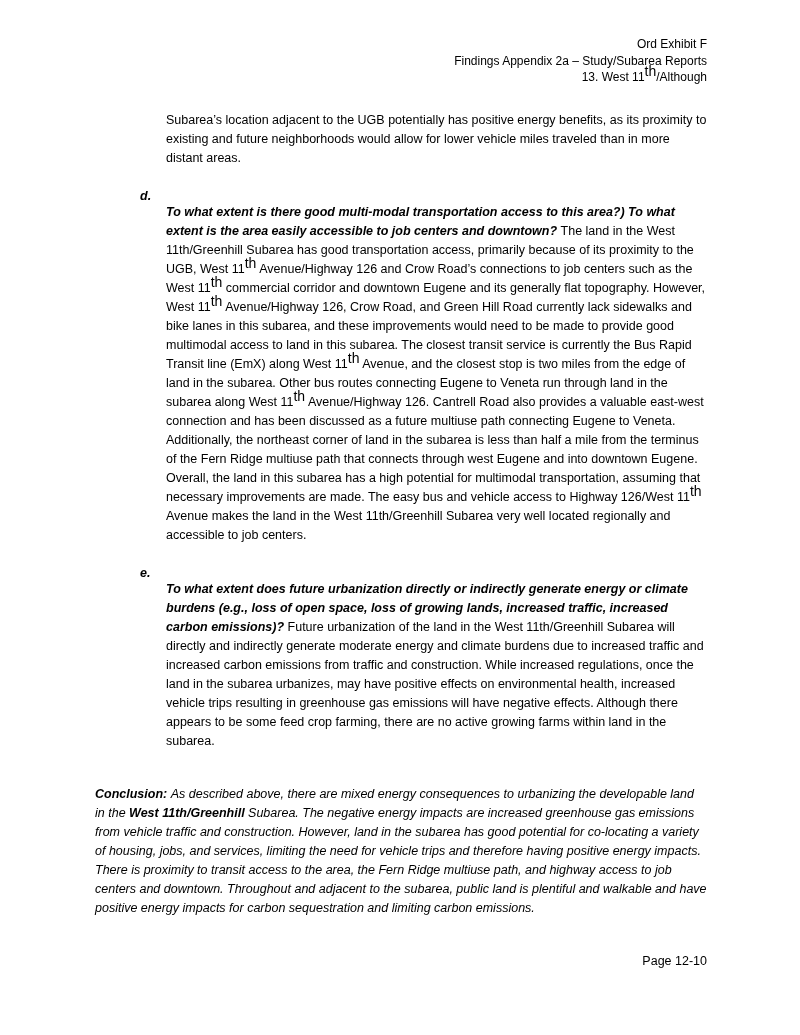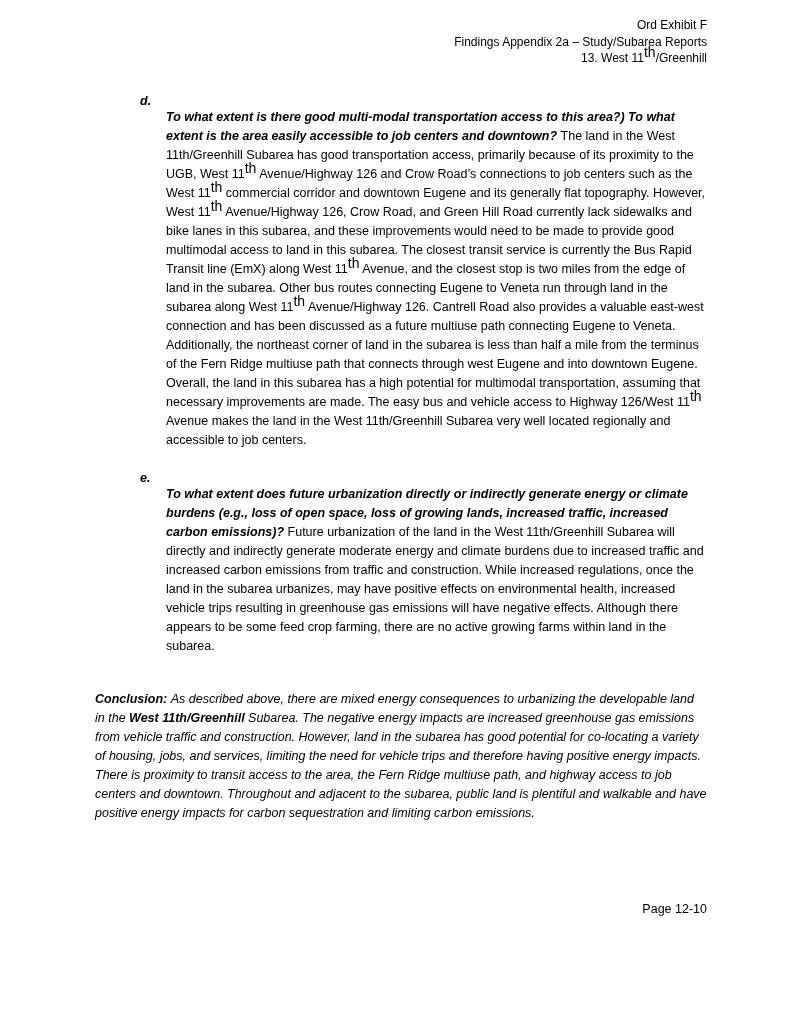--- a/index.html
+++ b/index.html
@@ -7,21 +7,21 @@
   body { font-family: "Liberation Sans", sans-serif; }
 
   .page {
     position: relative;
     width: 800px;
     height: 1035px;
     background: #ffffff;
     color: #000000;
     font-size: 12.5px;
     line-height: 19px;
-    padding: 17px 93px 0 95px;
+    padding: 36px 93px 0 95px;
     overflow: hidden;
   }
 
   .page-header {
     text-align: right;
     font-size: 12px;
     line-height: 16.5px;
   }
 
   .content { margin-top: 25px; }
@@ -50,38 +50,39 @@
   }
 
   sup {
     font-size: 14px;
     line-height: 0;
     vertical-align: super;
   }
 
   .page-footer {
     position: absolute;
-    top: 900px;
+    top: 952px;
     right: 93px;
     font-size: 12.5px;
   }
 </style>
 </head>
 <body>
 
 <div class="page">
 
   <header class="page-header">
     <div>Ord Exhibit F</div>
     <div>Findings Appendix 2a – Study/Subarea Reports</div>
-    <div><span>13. West 11</span><sup>th</sup><span>/Greenhill</span></div>
+    <div><span>13. West 11</span><sup>th</sup><span>/Although</span></div>
   </header>
 
   <main class="content">
 
+    <p class="intro">Subarea’s location adjacent to the UGB potentially has positive energy benefits, as its proximity to existing and future neighborhoods would allow for lower vehicle miles traveled than in more distant areas.</p>
 
     <div class="list-item">
       <span class="marker">d.</span>
       <div class="item-text"><span style="font-weight: bold; font-style: italic;">To what extent is there good multi-modal transportation access to this area?) To what extent is the area easily accessible to job centers and downtown? </span><span>The land in the West 11th/Greenhill Subarea has good transportation access, primarily because of its proximity to the UGB, West 11</span><sup>th</sup><span> Avenue/Highway 126 and Crow Road’s connections to job centers such as the West 11</span><sup>th</sup><span> commercial corridor and downtown Eugene and its generally flat topography. However, West 11</span><sup>th</sup><span> Avenue/Highway 126, Crow Road, and Green Hill Road currently lack sidewalks and bike lanes in this subarea, and these improvements would need to be made to provide good multimodal access to land in this subarea. The closest transit service is currently the Bus Rapid Transit line (EmX) along West 11</span><sup>th</sup><span> Avenue, and the closest stop is two miles from the edge of land in the subarea. Other bus routes connecting Eugene to Veneta run through land in the subarea along West 11</span><sup>th</sup><span> Avenue/Highway 126. Cantrell Road also provides a valuable east-west connection and has been discussed as a future multiuse path connecting Eugene to Veneta. Additionally, the northeast corner of land in the subarea is less than half a mile from the terminus of the Fern Ridge multiuse path that connects through west Eugene and into downtown Eugene. Overall, the land in this subarea has a high potential for multimodal transportation, assuming that necessary improvements are made. The easy bus and vehicle access to Highway 126/West 11</span><sup>th</sup><span> Avenue makes the land in the West 11th/Greenhill Subarea very well located regionally and accessible to job centers.</span></div>
     </div>
 
     <div class="list-item">
       <span class="marker">e.</span>
       <div class="item-text"><span style="font-weight: bold; font-style: italic;">To what extent does future urbanization directly or indirectly generate energy or climate burdens (e.g., loss of open space, loss of growing lands, increased traffic, increased carbon emissions)? </span><span>Future urbanization of the land in the West 11th/Greenhill Subarea will directly and indirectly generate moderate energy and climate burdens due to increased traffic and increased carbon emissions from traffic and construction. While increased regulations, once the land in the subarea urbanizes, may have positive effects on environmental health, increased vehicle trips resulting in greenhouse gas emissions will have negative effects. Although there appears to be some feed crop farming, there are no active growing farms within land in the subarea.</span></div>
     </div>

